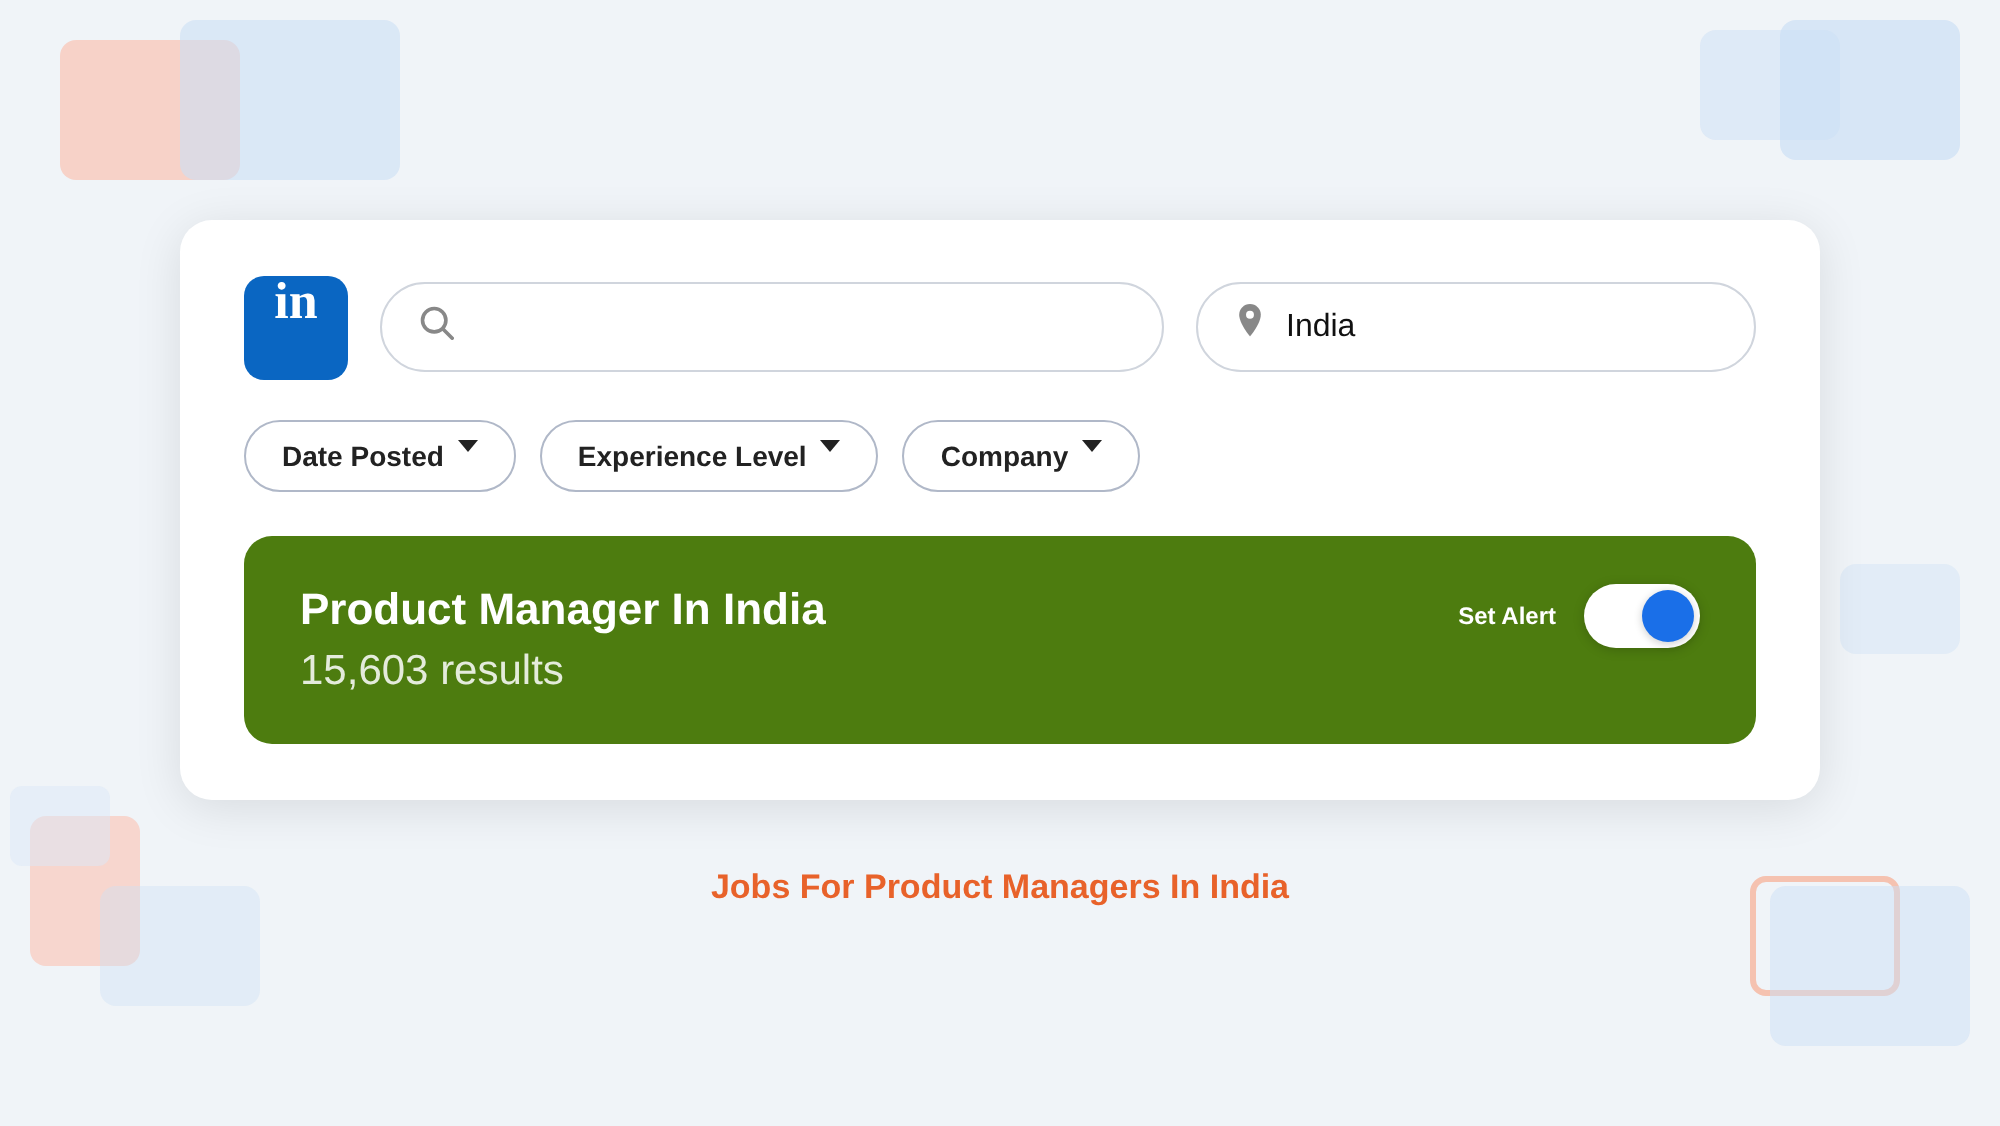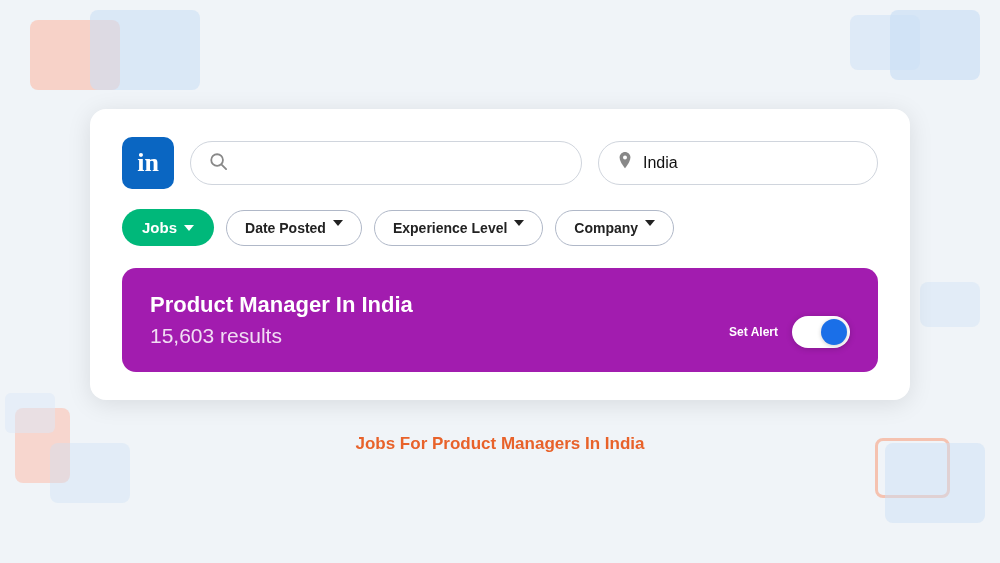--- a/index.html
+++ b/index.html
@@ -115,21 +115,21 @@
       gap: 16px;
       margin-bottom: 20px;
     }
 
     .linkedin-logo {
       width: 52px;
       height: 52px;
       background: #0A66C2;
       border-radius: 10px;
       display: flex;
-      align-items: center;
+      align-items: flex-start;
       justify-content: center;
       flex-shrink: 0;
     }
 
     .linkedin-logo span {
       color: white;
       font-size: 26px;
       font-weight: 900;
       font-family: Georgia, serif;
       line-height: 1;
@@ -210,25 +210,25 @@
       display: inline-block;
       width: 0;
       height: 0;
       border-left: 5px solid transparent;
       border-right: 5px solid transparent;
       border-top: 6px solid currentColor;
     }
 
     
     .result-card {
-      background: #a21caf;
+      background: #4d7c0f;
       border-radius: 14px;
       padding: 24px 28px;
       display: flex;
-      align-items: flex-end;
+      align-items: flex-start;
       justify-content: space-between;
     }
 
     .result-title {
       color: white;
       font-size: 22px;
       font-weight: 700;
       margin-bottom: 6px;
     }
 
@@ -317,24 +317,20 @@
         <svg width="16" height="18" viewBox="0 0 16 20" fill="none">
           <path d="M8 0C4.686 0 2 2.686 2 6c0 5 6 12 6 12s6-7 6-12c0-3.314-2.686-6-6-6z" fill="#888"></path>
           <circle cx="8" cy="6" r="2.2" fill="white"></circle>
         </svg>
       </span>
       <input class="input-field" type="text" value="India" style="">
     </div>
   </div>
 
   <div class="filter-row">
-    <button class="btn-jobs">
-      <span>Jobs</span>
-      <span class="chevron-down"></span>
-    </button>
 
     <button class="btn-filter">
       <span>Date Posted</span>
       <span class="chevron-down"></span>
     </button>
 
     <button class="btn-filter">
       <span>Experience Level</span>
       <span class="chevron-down"></span>
     </button>

